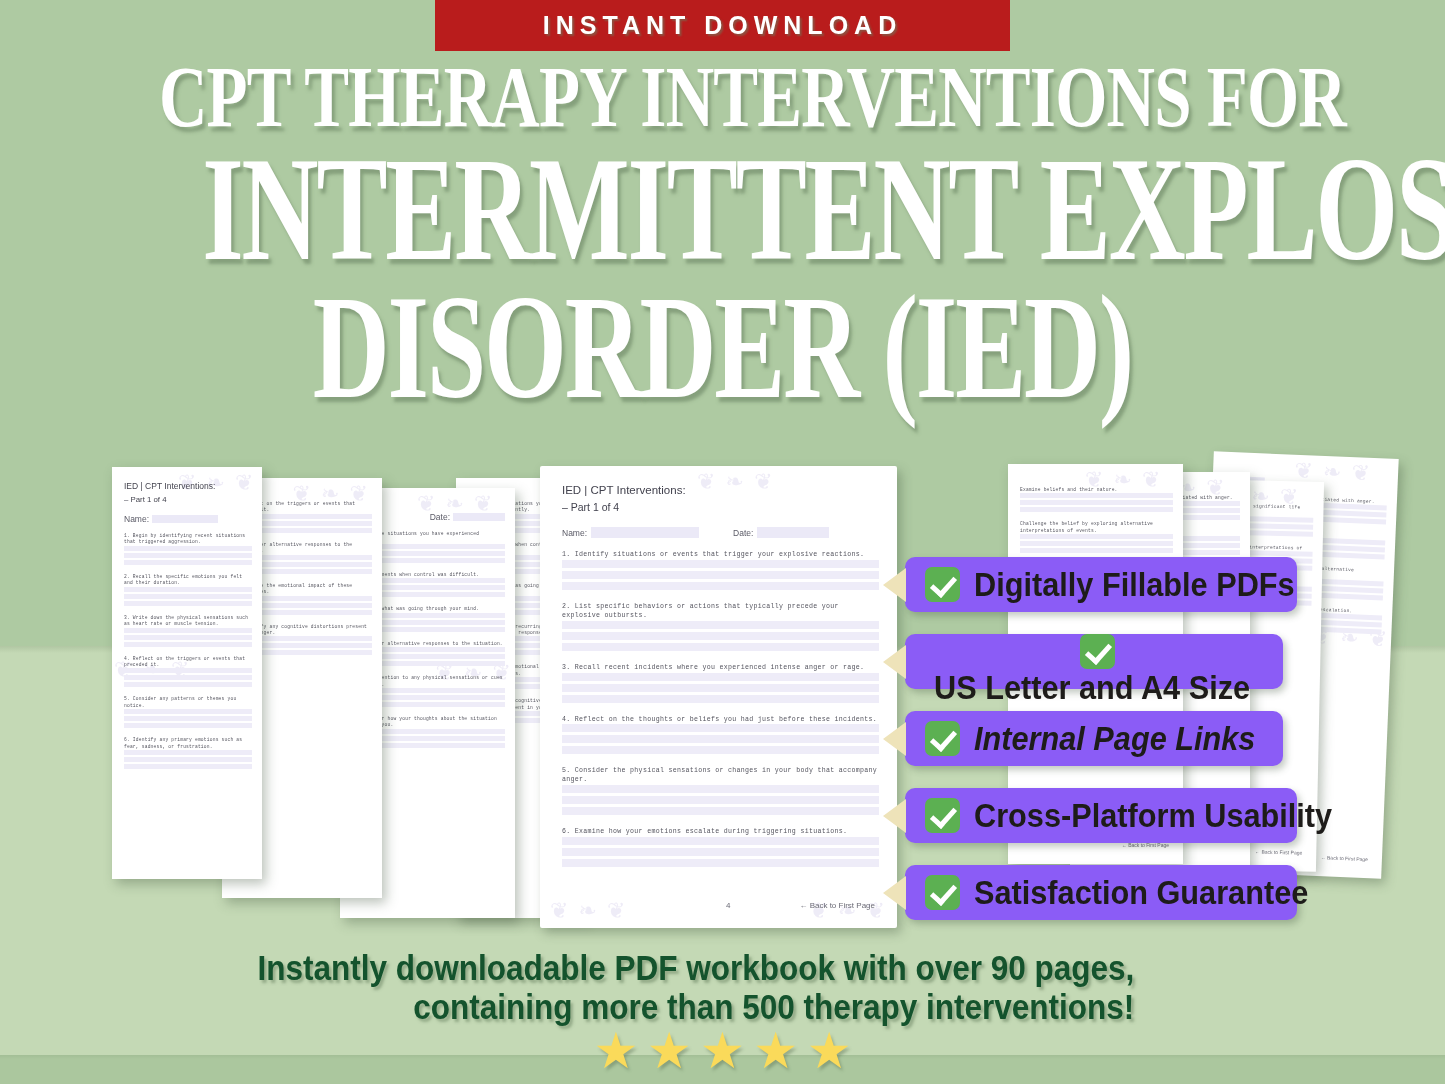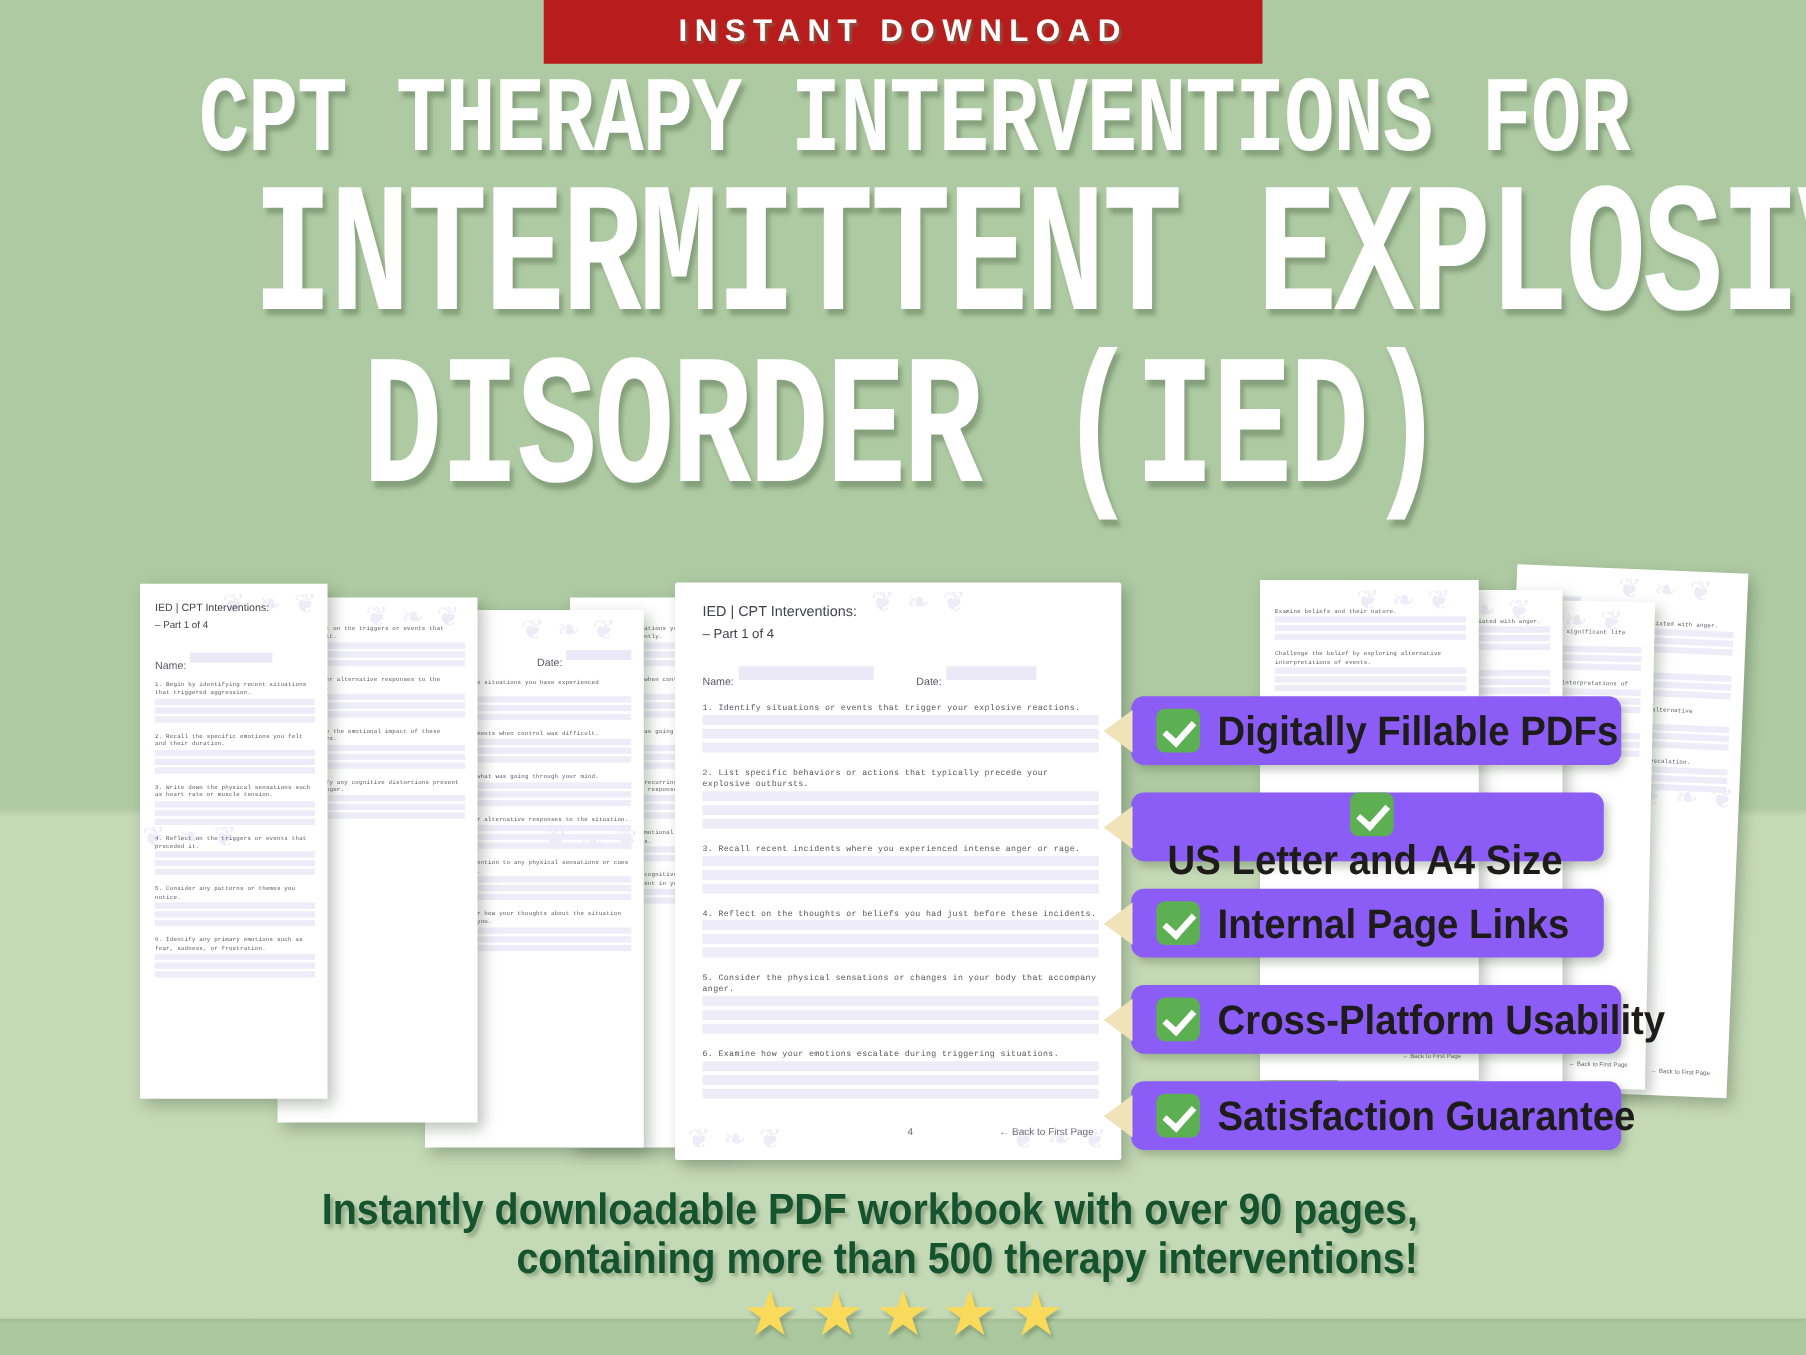--- a/index.html
+++ b/index.html
@@ -26,21 +26,21 @@
     background:#b91c1c;display:flex;align-items:center;justify-content:center;
   }
   .dl-banner span{
     color:#ffffff;font-weight:bold;font-size:25px;letter-spacing:6px;
     text-shadow:2px 2px 2px rgba(105,125,95,.55);
     font-family:"Liberation Sans", sans-serif;
   }
 
   
   .headline{position:absolute;left:0;top:58px;width:1445px;text-align:center;
-    color:#ffffff;font-family:Liberation Mono, monospace;}
+    color:#ffffff;font-family:Liberation Serif, serif;}
   .hl-line{
     font-weight:bold;line-height:.92;white-space:nowrap;
     text-shadow:4px 5px 4px rgba(100,125,92,.55);
     transform-origin:center center;
   }
   .hl1{font-size:86px;letter-spacing:-1px;transform:scaleX(.78);margin-bottom:4px;}
   .hl2{font-size:148px;letter-spacing:-3px;transform:scaleX(.72);margin-bottom:2px;}
   .hl3{font-size:148px;letter-spacing:-3px;transform:scaleX(.72);}
 
   
@@ -50,21 +50,21 @@
     overflow:hidden;
   }
   .page .deco{position:absolute;color:#ece9f6;font-size:22px;opacity:.85;letter-spacing:2px;}
   .page .deco.tl{top:3px;left:44%;}
   .page .deco.bl{bottom:4px;left:10px;}
   .page .deco.br{bottom:4px;right:10px;}
   .page .deco.ml{top:46%;left:2px;}
   .page .deco.mr{top:40%;right:2px;}
   .ws-title{font-size:11px;}
   .ws-sub{font-size:10px;}
-  .ws-label{font-size:8.5px;color:#5a5a66;margin-top:13px;}
+  .ws-label{font-size:8.5px;color:#5a5a66;}
   .ws-fill{background:#ebe9f7;display:inline-block;vertical-align:middle;}
   .ws-q{font-family:"Liberation Mono","DejaVu Sans Mono",monospace;color:#55555f;}
   .ws-lines .ln{background:#eeecf8;margin-bottom:3px;width:100%;}
   .ws-foot{font-size:8px;color:#6b6b76;}
 
   
   #page-center{left:540px;top:466px;width:357px;height:462px;border-radius:2px;}
   #page-center .inner{position:absolute;left:22px;top:18px;right:18px;bottom:8px;}
   #page-center .ws-title{font-size:11.5px;color:#42424e;}
   #page-center .ws-sub{font-size:10.5px;color:#42424e;margin-top:5px;}
@@ -133,21 +133,21 @@
     content:"";position:absolute;left:11px;top:5px;width:10px;height:19px;
     border:solid #ffffff;border-width:0 5px 5px 0;transform:rotate(42deg);
   }
   .callout .ctext{
     font-family:"Liberation Sans Narrow","Liberation Sans",sans-serif;
     font-weight:bold;font-size:33px;color:#1e1c1a;white-space:nowrap;
     transform:scaleX(.93);transform-origin:left center;
   }
   #co0{left:905px;top:557px;width:372px;}
   #co1{left:905px;top:634px;width:358px;flex-direction:column;}
-  #co2{left:905px;top:711px;width:358px;}
+  #co2{left:905px;top:711px;width:358px;font-style:italic;}
   #co3{left:905px;top:788px;width:372px;}
   #co4{left:905px;top:865px;width:372px;}
 
   
   .tagline{
     position:absolute;left:0;top:948px;width:1194px;text-align:right;
     color:#14532d;font-family:"Liberation Sans Narrow","Liberation Sans",sans-serif;
     font-weight:bold;line-height:1.12;
     text-shadow:3px 3px 3px rgba(100,125,92,.5);
   }

